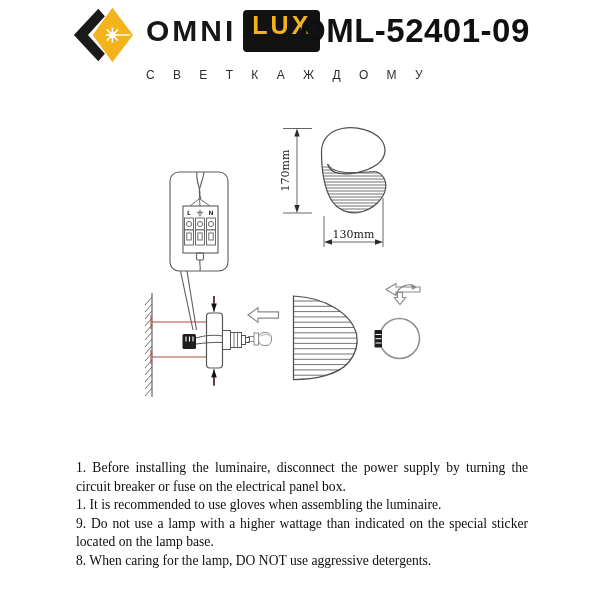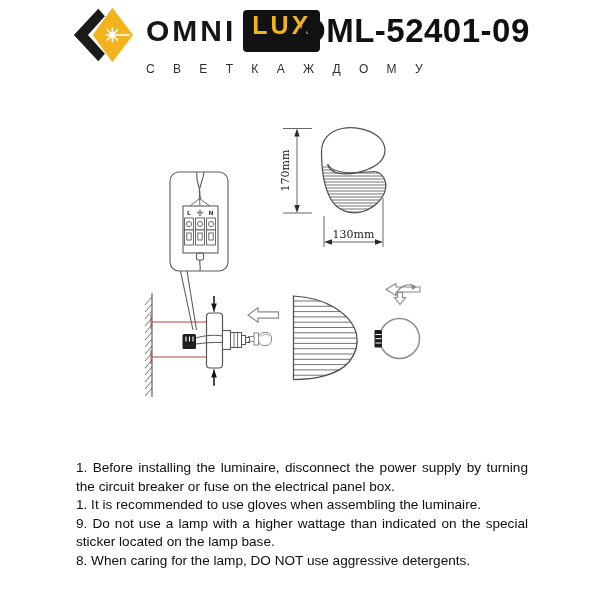--- a/index.html
+++ b/index.html
@@ -9,28 +9,28 @@
   }
   
   .header{position:absolute;left:0;top:0;width:492px;height:80px;}
   .logo{position:absolute;left:72px;top:6px;display:flex;align-items:flex-start;}
   .logo-icon{width:62px;height:58px;flex:0 0 auto;}
   .logo-text{margin-left:12px;padding-top:4px;}
   .brand-row{display:flex;align-items:center;}
   .omni{font-size:30px;font-weight:bold;letter-spacing:3px;color:#161616;line-height:1;}
   .lux-box{background:#121212;border-radius:4px;margin-left:7px;padding:3px 9px 14px 9px;line-height:1;}
   .lux{font-size:25px;font-weight:bold;letter-spacing:3px;color:#F2B31D;line-height:1;}
-  .tagline{margin-top:10px;font-size:12px;letter-spacing:7.5px;color:#2e2e2e;white-space:nowrap;}
+  .tagline{margin-top:16px;font-size:12px;letter-spacing:7.5px;color:#2e2e2e;white-space:nowrap;}
   .model{position:absolute;left:300px;top:12px;font-size:33px;font-weight:bold;color:#101010;letter-spacing:0.5px;white-space:nowrap;}
   
   .diagram{position:absolute;left:0;top:85px;width:600px;height:375px;}
   .dimtext{font-family:"DejaVu Serif","Liberation Serif",serif;font-size:11px;fill:#1a1a1a;}
   .termlabel{font-family:"DejaVu Sans",sans-serif;font-size:6px;fill:#333;font-weight:bold;}
   
-  .instructions{position:absolute;left:76px;top:459px;width:452px;font-size:13.6px;line-height:18.6px;text-align:justify;color:#0e0e0e;}
+  .instructions{position:absolute;left:76px;top:459px;width:452px;font-size:13.6px;line-height:18.6px;text-align:justify;color:#0e0e0e;font-family:Liberation Serif, serif;}
   .instructions p{margin:0;}
 </style>
 </head>
 <body>
 
 <div class="header">
   <div class="logo">
     <svg class="logo-icon" viewBox="0 0 66 60" aria-hidden="true">
       <path d="M28 2 L2 30 L28 58 L35 50 L17 30 L35 10 Z" fill="#1a1a1a"></path>
       <polygon points="43,1 65,30 43,59 22,30" fill="#F2B31D"></polygon>

